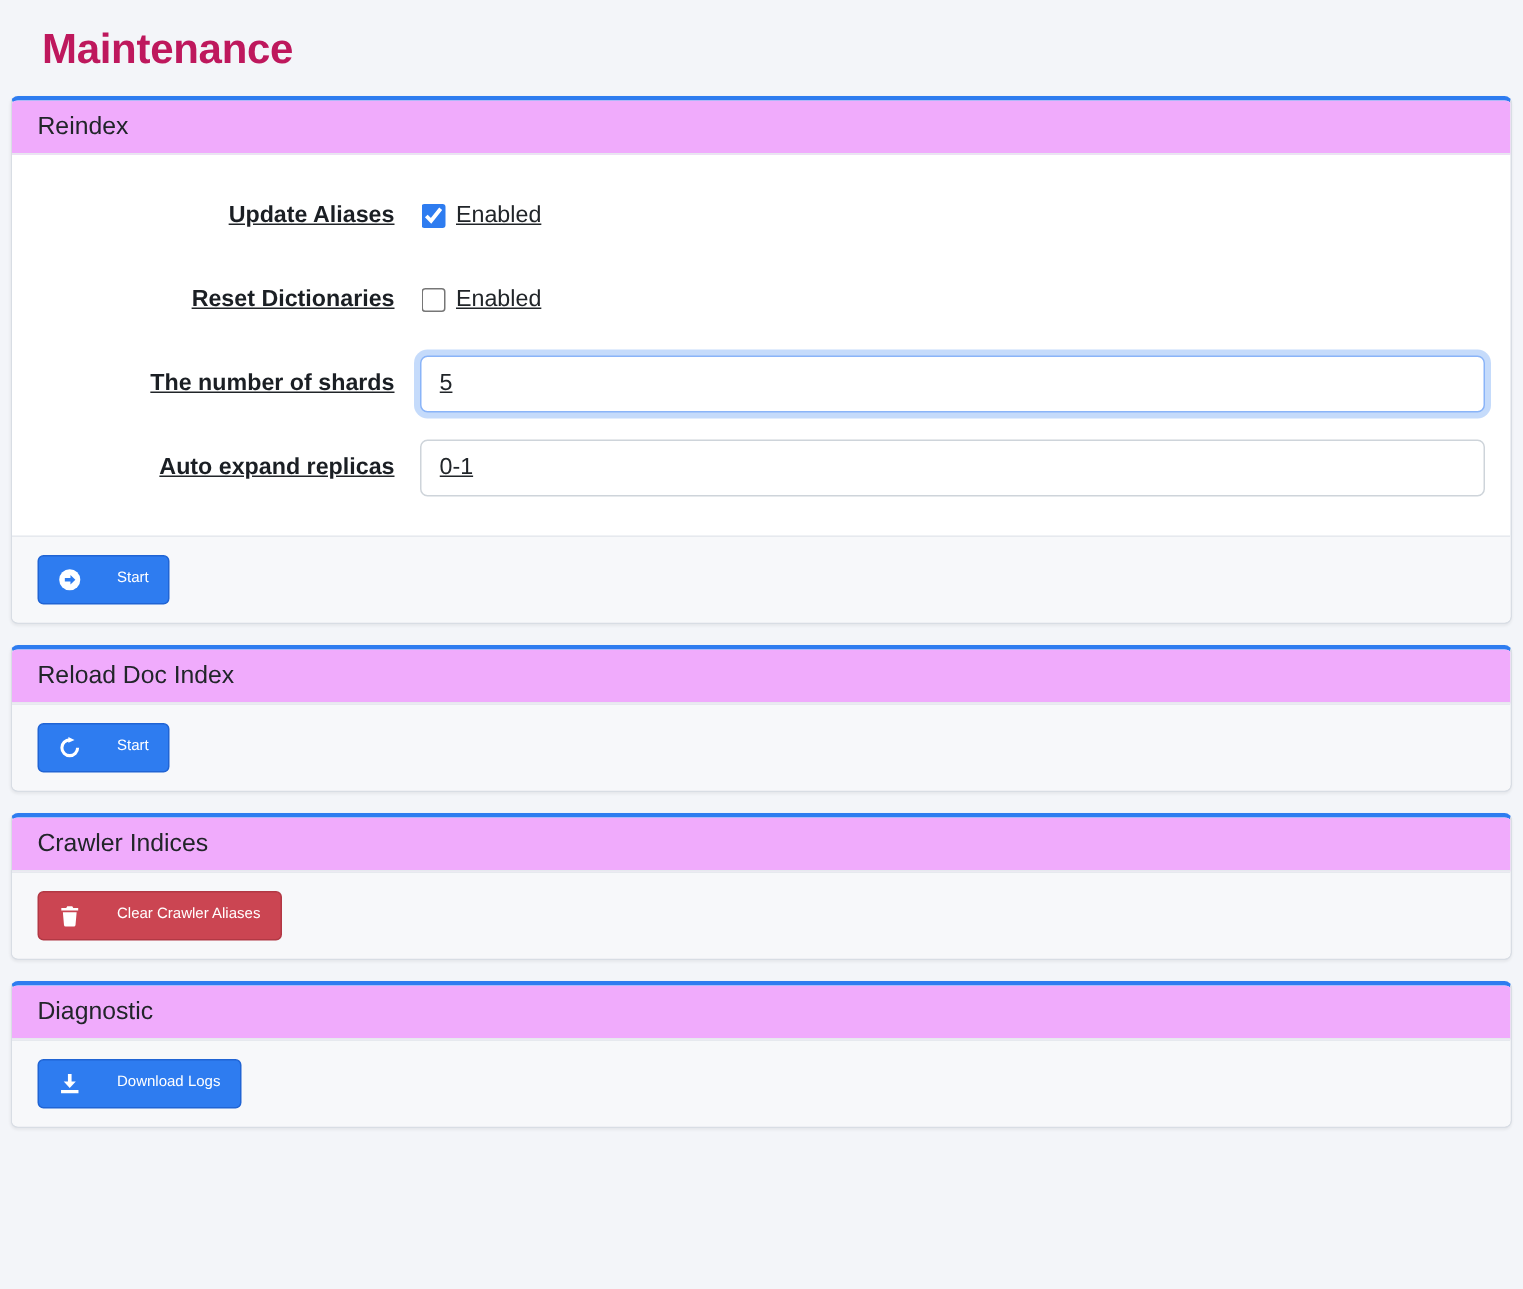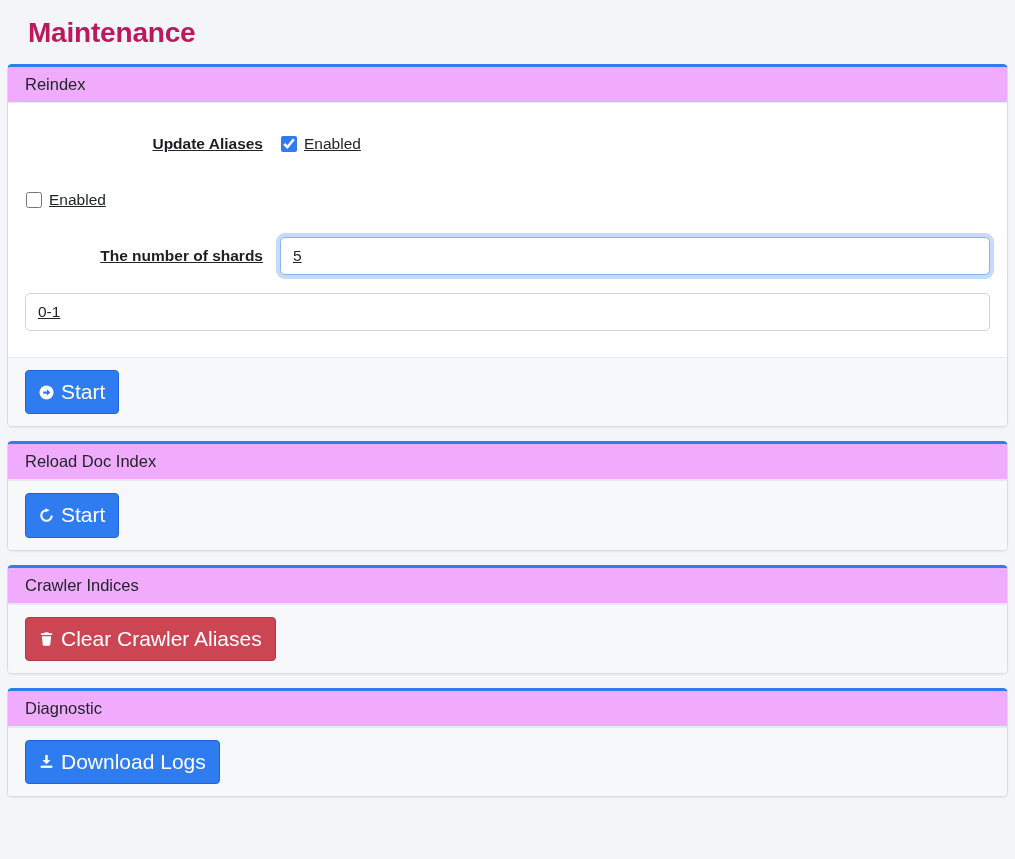--- a/index.html
+++ b/index.html
@@ -90,24 +90,24 @@
   .checkbox {
     width: 16px;
     height: 16px;
     margin: 0 7px 0 1px;
     accent-color: var(--primary, #2e7cf0);
   }
   .checkbox-text { font-size: 15.5px; }
   .btn {
     display: inline-flex;
     align-items: center;
-    gap: 7px;
+    gap: 24px;
     padding: 8px 13px;
     font-family: inherit;
-    font-size: 21px;
+    font-size: 10px;
     line-height: 1.25;
     color: #ffffff;
     border-radius: 4px;
     cursor: pointer;
   }
   .btn-primary {
     background: var(--primary, #2e7cf0);
     border: 1px solid var(--primary-border, #2064d4);
   }
   .btn-danger {
@@ -129,34 +129,36 @@
 
       <div class="form-row">
         <label class="form-label">Update Aliases</label>
         <div class="form-control-col">
           <input type="checkbox" class="checkbox" checked="" style="">
           <span class="checkbox-text">Enabled</span>
         </div>
       </div>
 
       <div class="form-row">
+        <label class="form-label">Reset Dictionaries</label>
         <div class="form-control-col">
           <input type="checkbox" class="checkbox" style="">
           <span class="checkbox-text">Enabled</span>
         </div>
       </div>
 
       <div class="form-row">
         <label class="form-label">The number of shards</label>
         <div class="form-control-col">
           <input type="text" class="text-input is-focused" value="5" style="">
         </div>
       </div>
 
       <div class="form-row">
+        <label class="form-label">Auto expand replicas</label>
         <div class="form-control-col">
           <input type="text" class="text-input" value="0-1" style="">
         </div>
       </div>
 
     </div>
     <div class="card-footer">
       <button class="btn btn-primary">
         <span class="btn-icon">
           <svg width="15" height="15" viewBox="0 0 16 16" aria-hidden="true">

